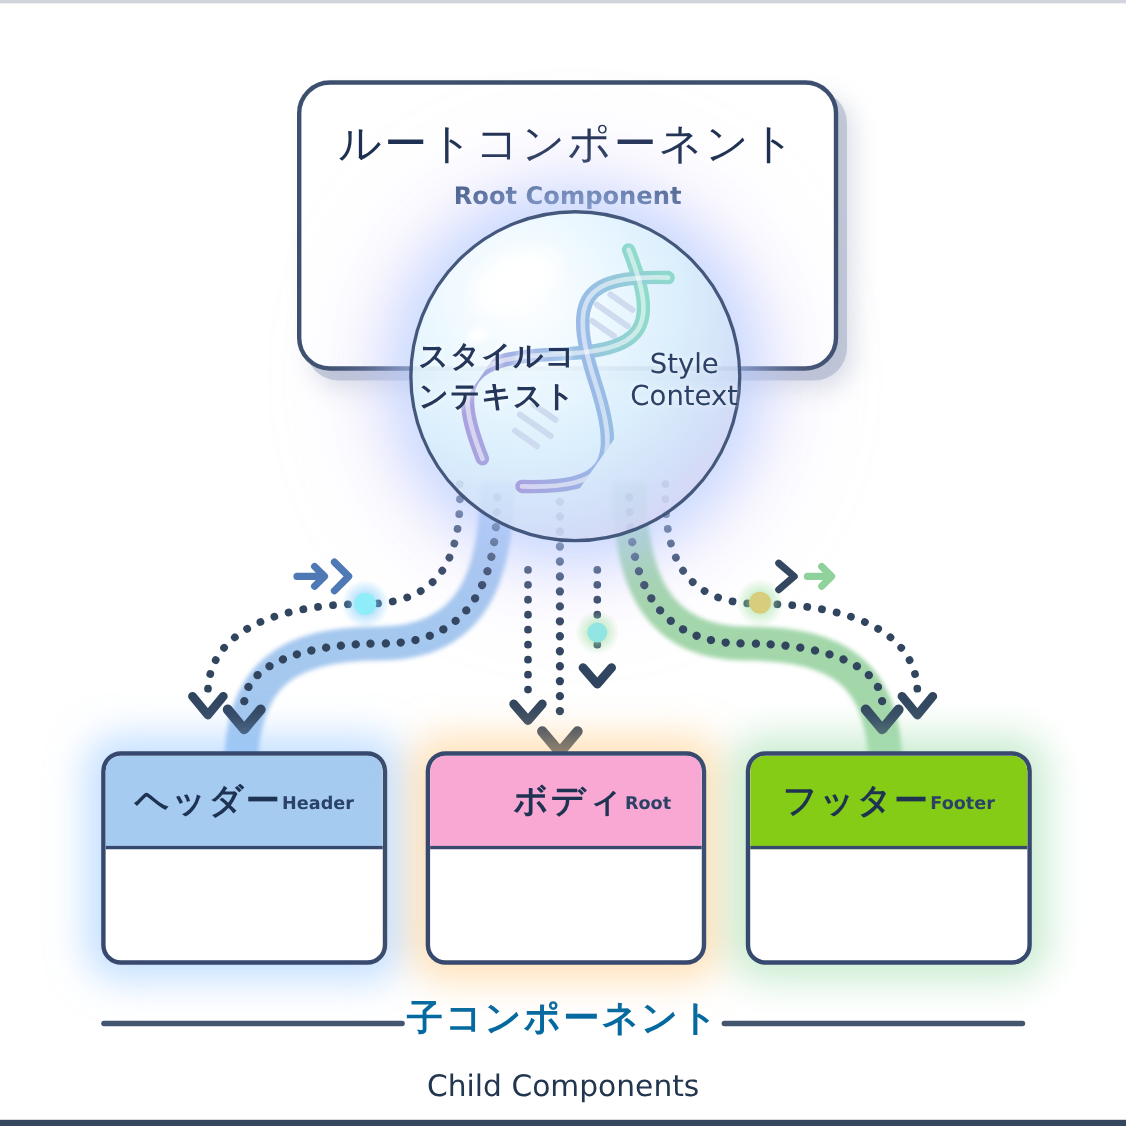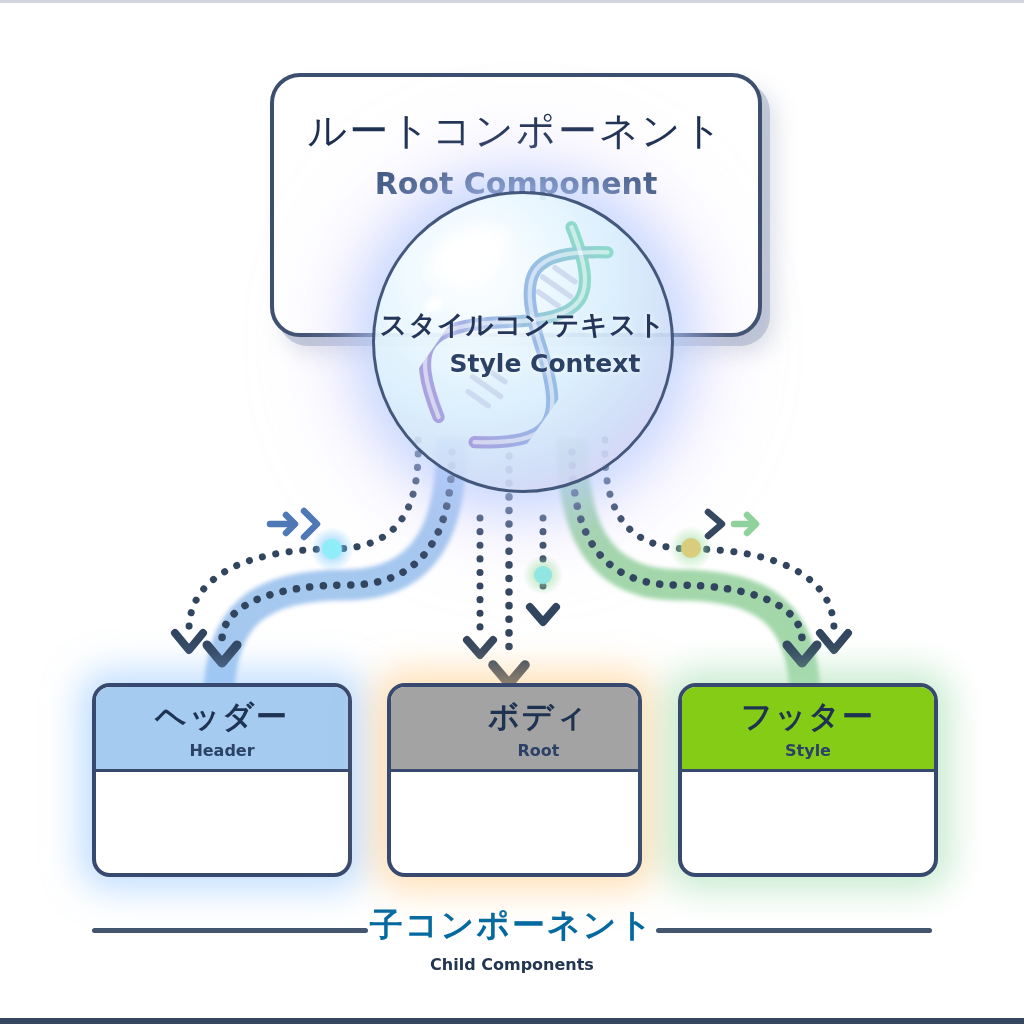--- a/index.html
+++ b/index.html
@@ -11,21 +11,21 @@
   .edge-bottom{position:absolute;left:0;bottom:0;width:1024px;height:6px;background:#35465f;}
 
   
   .root-box{
     position:absolute;left:270px;top:73px;width:484px;height:256px;
     border:4px solid #3d4f6e;border-radius:30px;background:#ffffff;
     box-shadow:8px 9px 0 rgba(160,172,194,.55), 14px 16px 22px rgba(140,152,180,.30);
     z-index:3;text-align:center;
   }
   .root-box .jp{margin-top:27px;font-size:39px;font-weight:normal;letter-spacing:2px;color:#1d3050;}
-  .root-box .en{margin-top:8px;font-size:30px;font-weight:600;color:#3c5880;}
+  .root-box .en{margin-top:8px;font-size:22px;font-weight:600;color:#3c5880;}
 
   
   svg.flows{position:absolute;left:0;top:0;z-index:2;}
 
   
   .context-circle{
     position:absolute;left:372px;top:191px;width:296px;height:296px;border-radius:50%;
     border:3.5px solid #44587e;z-index:5;
     background:
       radial-gradient(circle at 33% 26%, rgba(255,255,255,.98) 0%, rgba(236,248,255,.95) 26%,
@@ -41,50 +41,50 @@
   .context-circle .hl-small{
     position:absolute;left:46px;top:102px;width:26px;height:18px;border-radius:50%;
     background:radial-gradient(ellipse, rgba(255,255,255,.9) 30%, rgba(255,255,255,0) 75%);
     transform:rotate(-20deg);filter:blur(1px);
   }
   .dna-wrap{
     position:absolute;left:50%;top:50%;width:132px;height:244px;
     transform:translate(-50%,-53%) rotate(35deg);opacity:.92;z-index:1;
   }
   .context-labels{
-    position:absolute;inset:0;display:flex;flex-direction:column;align-items:center;
+    position:absolute;inset:0;display:flex;align-items:center;
     justify-content:center;z-index:2;text-align:center;
   }
   .context-labels .jp{font-size:27px;font-weight:bold;letter-spacing:1px;color:#24365a;
     text-shadow:0 0 6px rgba(255,255,255,.9);}
-  .context-labels .en{margin-top:6px;font-size:25px;font-weight:700;color:#2c4166;
+  .context-labels .en{margin-top:6px;font-size:25px;font-weight:400;color:#2c4166;
     text-shadow:0 0 6px rgba(255,255,255,.9);padding-left:44px;}
 
   
   .child{
     position:absolute;top:683px;height:186px;border:4px solid #37496e;border-radius:18px;
     background:#ffffff;overflow:hidden;z-index:4;
   }
   .child .head{
-    height:82px;border-bottom:3.5px solid #37496e;display:flex;flex-direction:column;
+    height:82px;border-bottom:3.5px solid #37496e;display:flex;flex-direction:row;
     align-items:center;justify-content:center;text-align:center;
   }
   .child .head .jp{font-size:31px;font-weight:bold;letter-spacing:2px;color:#1e3252;}
   .child .head .en{margin-top:3px;font-size:16px;font-weight:600;color:#2b4266;}
   .child-header{left:92px;width:252px;box-shadow:0 0 34px 14px rgba(150,198,255,.55);}
   .child-header .head{background:#a5cbf1;}
   .child-body{left:387px;width:247px;box-shadow:0 0 34px 14px rgba(255,203,130,.55);}
-  .child-body .head{background:#a3a3a3;padding-left:48px;}
+  .child-body .head{background:#f9a8d4;padding-left:48px;}
   .child-footer{left:678px;width:252px;box-shadow:0 0 34px 14px rgba(166,224,178,.60);}
   .child-footer .head{background:#84cc16;}
 
   
   .caption{position:absolute;left:0;top:903px;width:1024px;text-align:center;z-index:3;}
   .caption .jp{font-size:33px;font-weight:bold;letter-spacing:2px;color:#0369a1;}
-  .caption .en{margin-top:7px;font-size:16px;font-weight:700;color:#23364f;}
+  .caption .en{margin-top:24px;font-size:27px;font-weight:400;color:#23364f;}
   .caption-line{position:absolute;top:928px;height:5px;background:#44566f;border-radius:3px;z-index:3;}
   .caption-line.left{left:92px;width:276px;}
   .caption-line.right{left:656px;width:276px;}
 </style>
 </head>
 <body>
 
 <div id="stage">
 
   <div class="edge-top"></div>
@@ -208,21 +208,21 @@
     <div class="head">
       <div class="jp">ボディ</div>
       <div class="en">Root</div>
     </div>
     <div class="body-area"></div>
   </div>
 
   <div class="child child-footer">
     <div class="head">
       <div class="jp">フッター</div>
-      <div class="en">Style</div>
+      <div class="en">Footer</div>
     </div>
     <div class="body-area"></div>
   </div>
 
   <div class="caption-line left"></div>
   <div class="caption-line right"></div>
   <div class="caption">
     <div class="jp">子コンポーネント</div>
     <div class="en">Child Components</div>
   </div>

